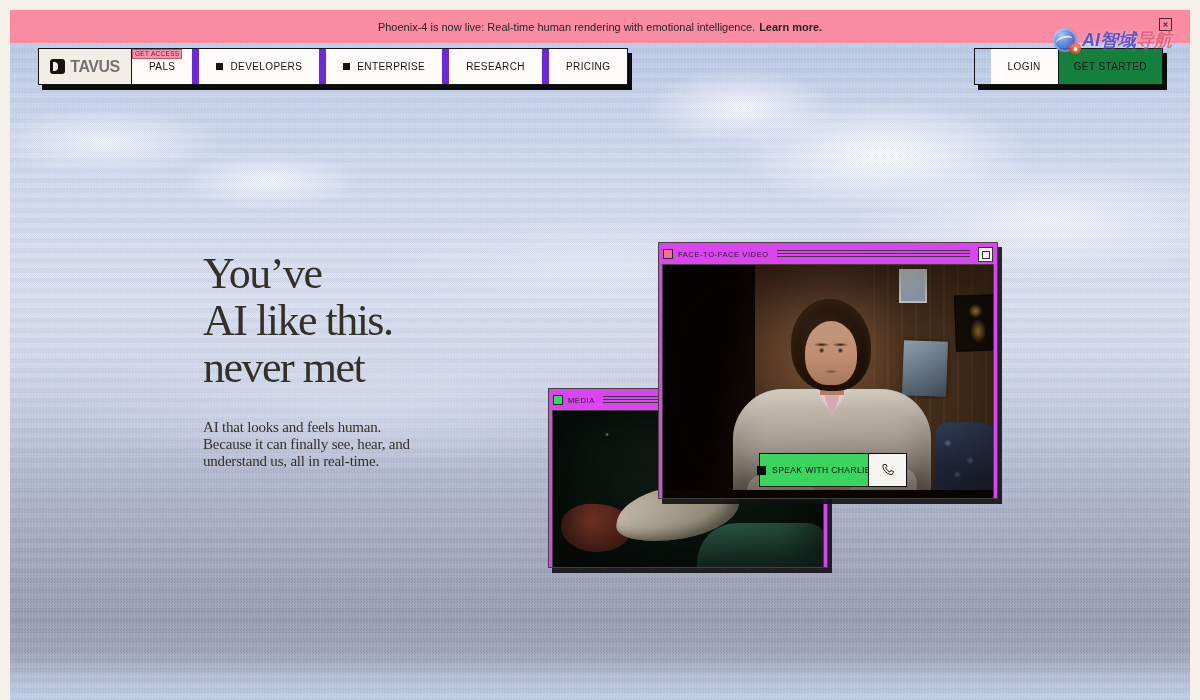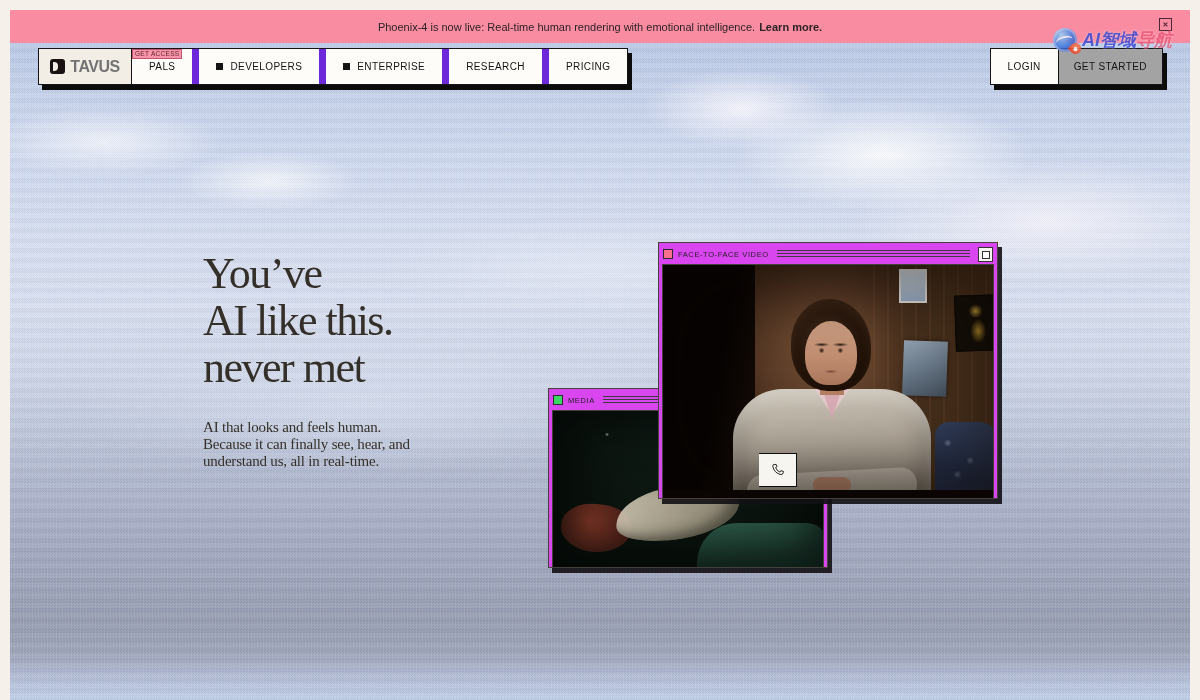--- a/index.html
+++ b/index.html
@@ -73,28 +73,28 @@
   }
   .nav-item:last-child{border-right:none;}
   .nav-bullet{width:7px;height:7px;background:#141414;flex:none;}
   .nav-badge{
     position:absolute;left:0;top:0;font-size:6.5px;letter-spacing:.3px;line-height:8px;
     background:#f795aa;color:#5d1f2d;border:1px solid #c4516d;padding:0 2px;
   }
 
   .nav-right{
     position:absolute;right:37px;top:48px;height:37px;z-index:20;
-    display:flex;border:1px solid #141414;box-shadow:4px 5px 0 #0c0c0c;box-sizing:border-box;
+    display:flex;border:1px solid #141414;box-shadow:4px 5px 0 #0c0c0c;box-sizing:border-box;padding-left:16px;
   }
   .btn-login{
     background:#fdfcf9;display:flex;align-items:center;padding:0 17px;
     font-size:10px;letter-spacing:.4px;color:#141414;cursor:pointer;
   }
   .btn-cta{
-    background:#a3a3a3;border-left:1px solid #141414;display:flex;align-items:center;
+    background:#15803d;border-left:1px solid #141414;display:flex;align-items:center;
     padding:0 15px;font-size:10px;letter-spacing:.4px;color:#141414;cursor:pointer;
   }
 
   
   .watermark{
     position:absolute;top:28px;right:28px;z-index:60;display:flex;align-items:center;
     font-style:italic;font-weight:bold;opacity:.88;pointer-events:none;
   }
   .wm-globe{
     width:24px;height:24px;border-radius:50%;position:relative;flex:none;
@@ -343,19 +343,23 @@
     <div class="ph-shirt"></div>
     <div class="ph-arms"></div>
     <div class="ph-hands"></div>
     <div class="ph-neck"></div>
     <div class="ph-hair"></div>
     <div class="ph-face"></div>
     <div class="ph-table"></div>
     <div class="ph-vignette"></div>
   </div>
   <div class="controls">
+    <div class="btn-speak">
+      <span class="speak-square"></span>
+      <span>SPEAK WITH CHARLIE</span>
+    </div>
     <div class="btn-phone">
       <svg viewBox="0 0 20 20" width="16" height="16">
         <path d="M6 3 Q3 3 3.5 5.5 Q5 13 12.5 15.5 Q16 16.5 16.5 13.5 L16.8 11.8 13.5 10.8 12.3 12.6 Q8.5 11 7 7 L8.8 5.8 7.8 3.2 Z" fill="none" stroke="#1a1a1a" stroke-width="1.2" stroke-linejoin="round"></path>
       </svg>
     </div>
   </div>
 </div>
 
 </body></html>

